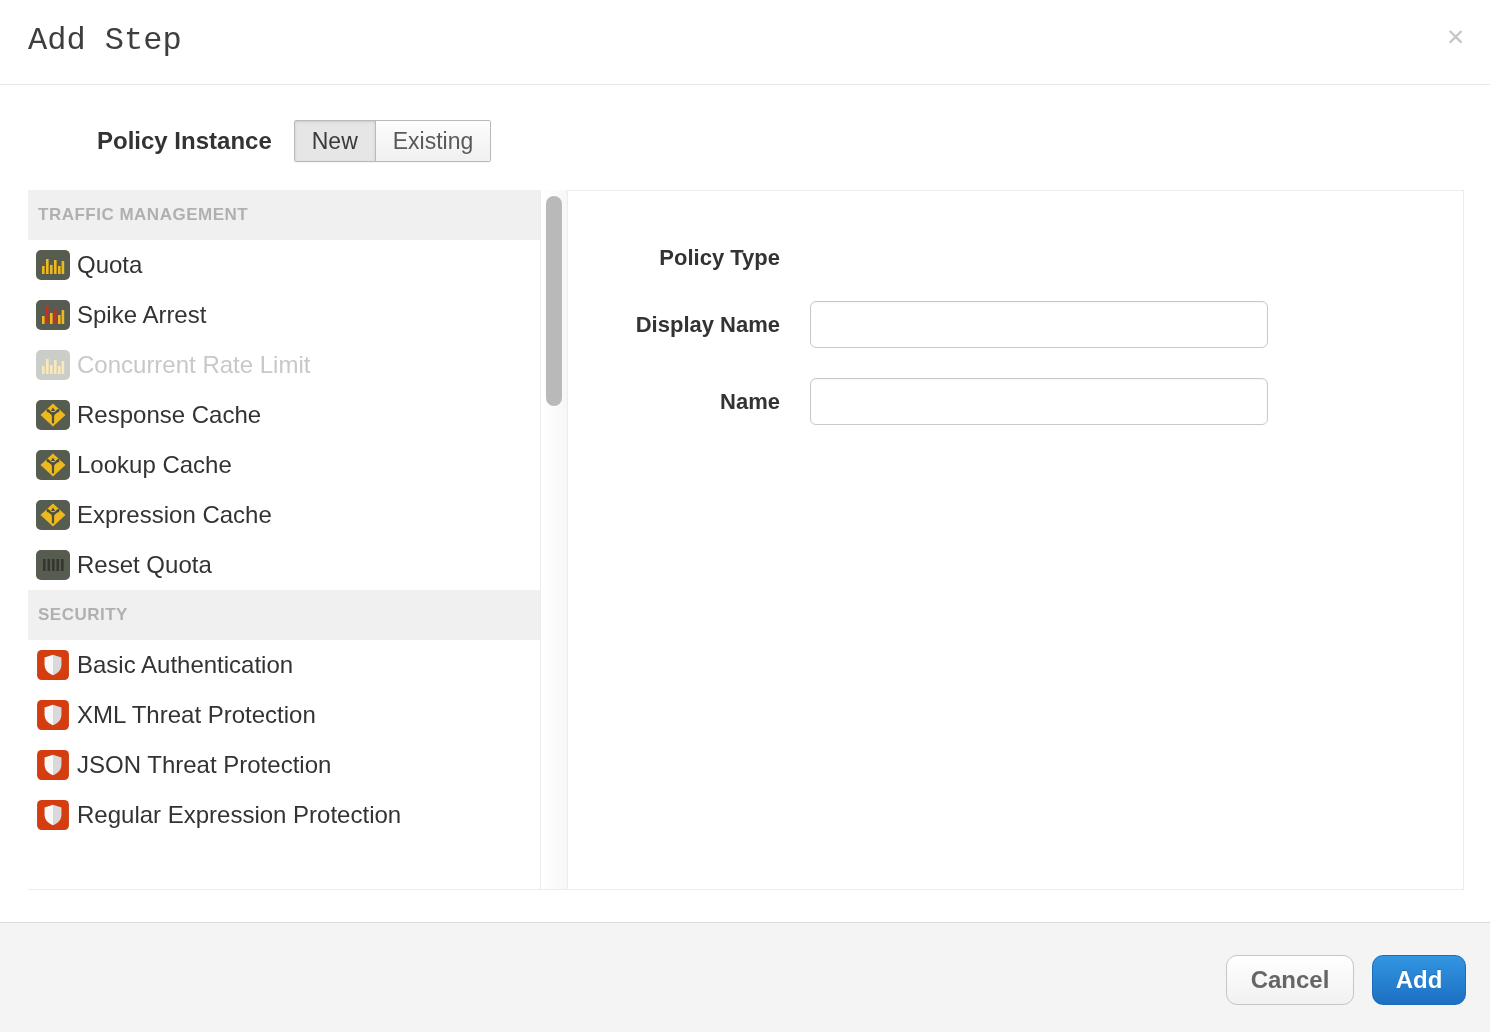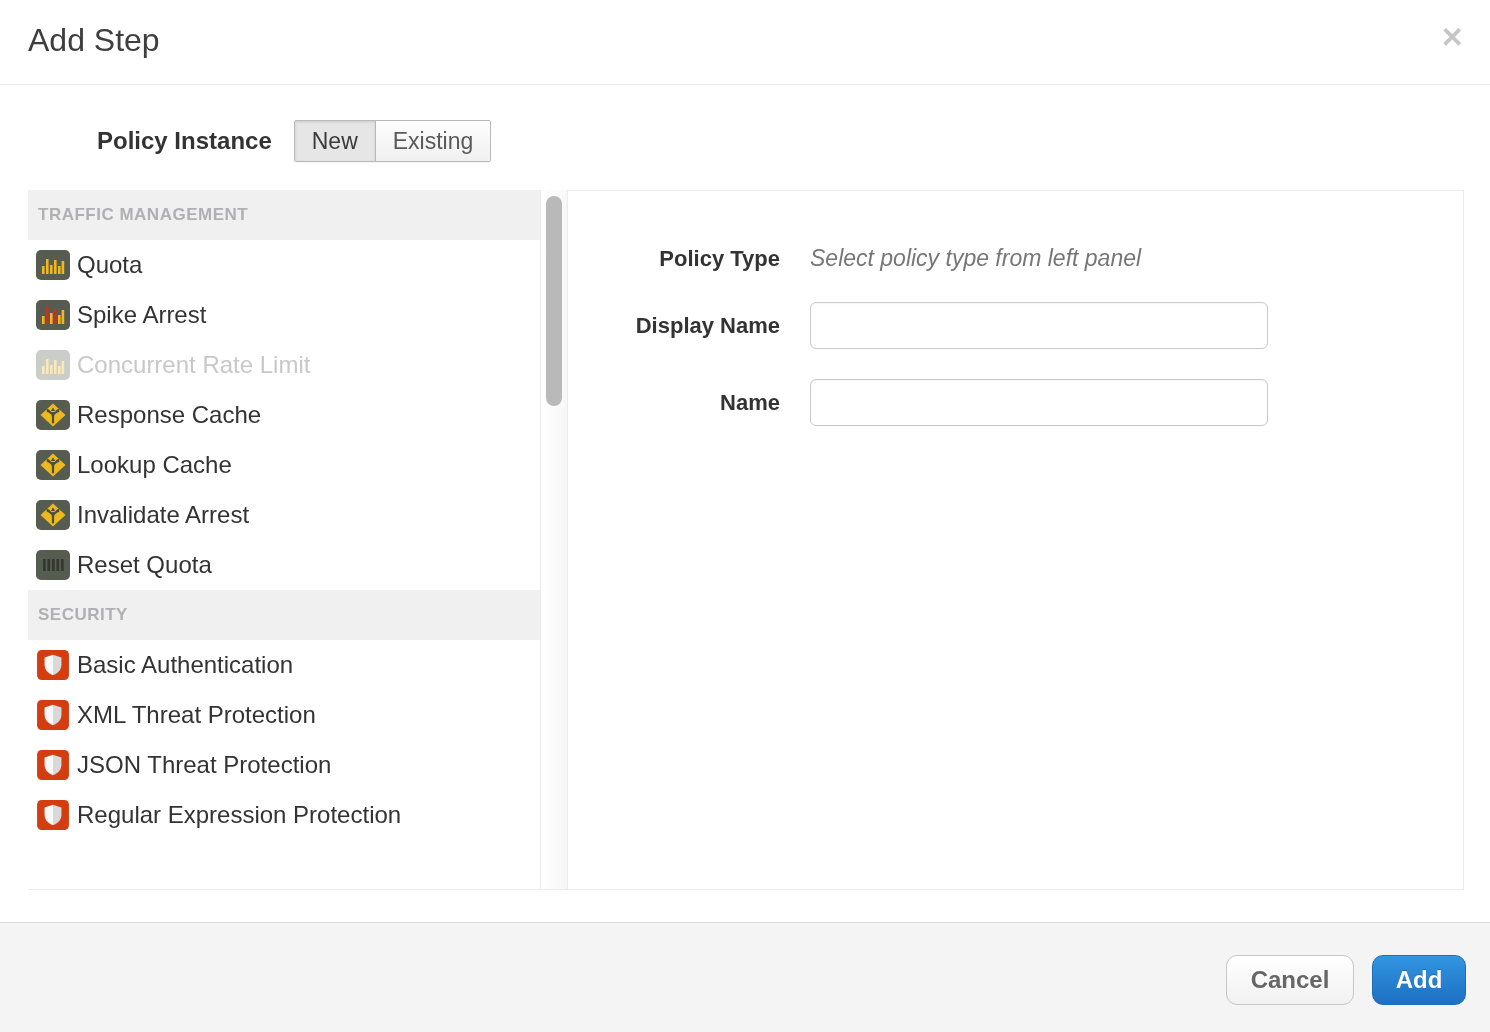--- a/index.html
+++ b/index.html
@@ -1,19 +1,19 @@
 <!DOCTYPE html>
 <html><head>
 <meta charset="utf-8">
 <style>
   * { margin:0; padding:0; box-sizing:border-box; }
   html,body { width:1490px; height:1032px; background:#fff; font-family:"Liberation Sans", sans-serif; overflow:hidden; }
 
   
-  .dlg-header { height:85px; border-bottom:1px solid #e8e8e8; position:relative; }
+  .dlg-header { height:85px; border-bottom:1px solid #e8e8e8; position:relative;font-family:Liberation Mono, monospace; }
   .dlg-title { position:absolute; left:28px; top:22px; font-size:32px; font-weight:400; color:#3e3e3e; }
   .dlg-close { position:absolute; right:26px; top:24px; font-size:28px; font-weight:bold; color:#c6c6c6; cursor:pointer; line-height:1; }
 
   
   .policy-row { margin-top:35px; height:42px; display:flex; align-items:center; }
   .policy-row-label { margin-left:97px; font-size:24px; font-weight:bold; color:#333; }
   .seg-group { display:inline-flex; margin-left:22px; border:1px solid #b9b9b9; border-radius:2px; overflow:hidden; height:42px; box-shadow:0 1px 1px rgba(0,0,0,0.04); }
   .seg { display:flex; align-items:center; padding:0 17px; font-size:23px; cursor:pointer; }
   .seg.selected { background:#e6e6e6; color:#3a3a3a; box-shadow:inset 0 1px 3px rgba(0,0,0,0.12); border-right:1px solid #b9b9b9; }
   .seg.unselected { background:linear-gradient(#fdfdfd,#f0f0f0); color:#5a5a5a; }
@@ -148,21 +148,21 @@
     <div class="list-item">
       <svg class="pol-icon">
           <use href="#icon-cache"></use>
         </svg>
       <span class="item-label">Lookup Cache</span>
     </div>
     <div class="list-item">
       <svg class="pol-icon">
           <use href="#icon-cache"></use>
         </svg>
-      <span class="item-label">Invalidate Arrest</span>
+      <span class="item-label">Expression Cache</span>
     </div>
     <div class="list-item">
       <svg class="pol-icon">
           <use href="#icon-reset"></use>
         </svg>
       <span class="item-label">Reset Quota</span>
     </div>
 
     <div class="section-header">SECURITY</div>
 
@@ -192,21 +192,20 @@
     </div>
   </div>
 
   <div class="scrollbar">
     <div class="scroll-thumb"></div>
   </div>
 
   <div class="form-panel">
     <div class="form-row type-row">
       <span class="flabel">Policy Type</span>
-      <span class="fcontrol ftype-value">Select policy type from left panel</span>
     </div>
     <div class="form-row input-row">
       <span class="flabel">Display Name</span>
       <input class="fcontrol text-input" type="text" value="" style="">
     </div>
     <div class="form-row input-row">
       <span class="flabel">Name</span>
       <input class="fcontrol text-input" type="text" value="" style="">
     </div>
   </div>

